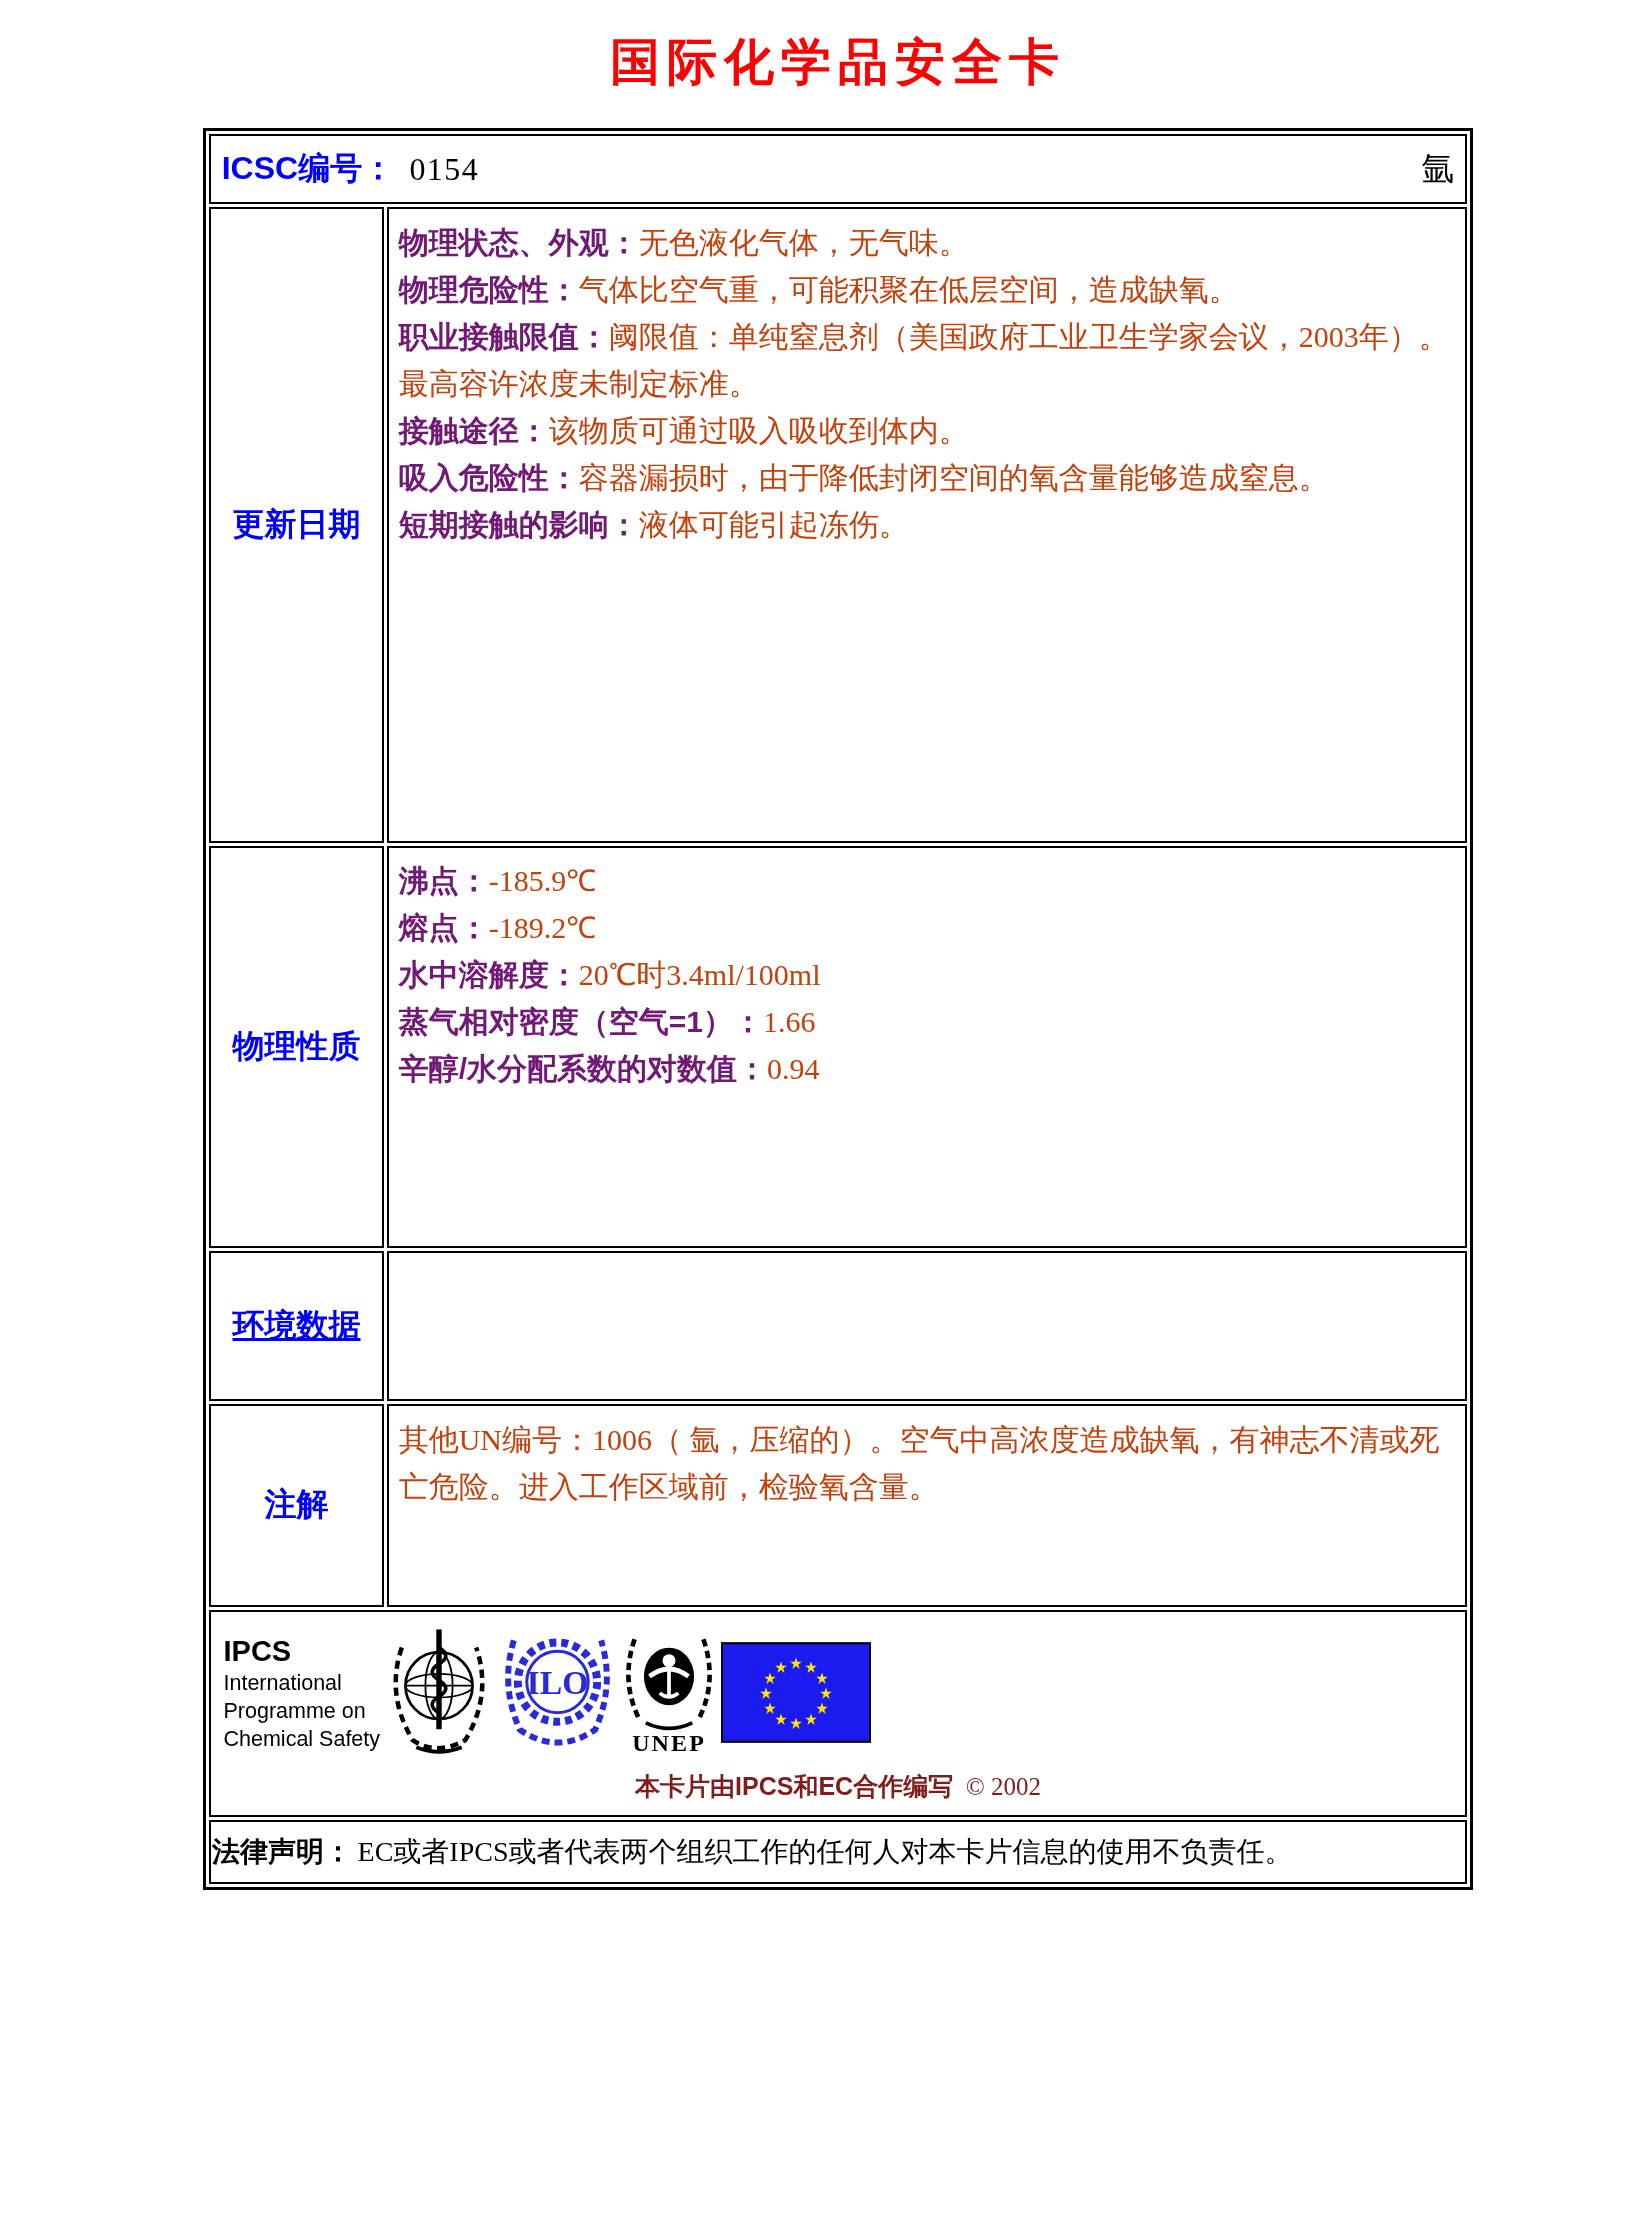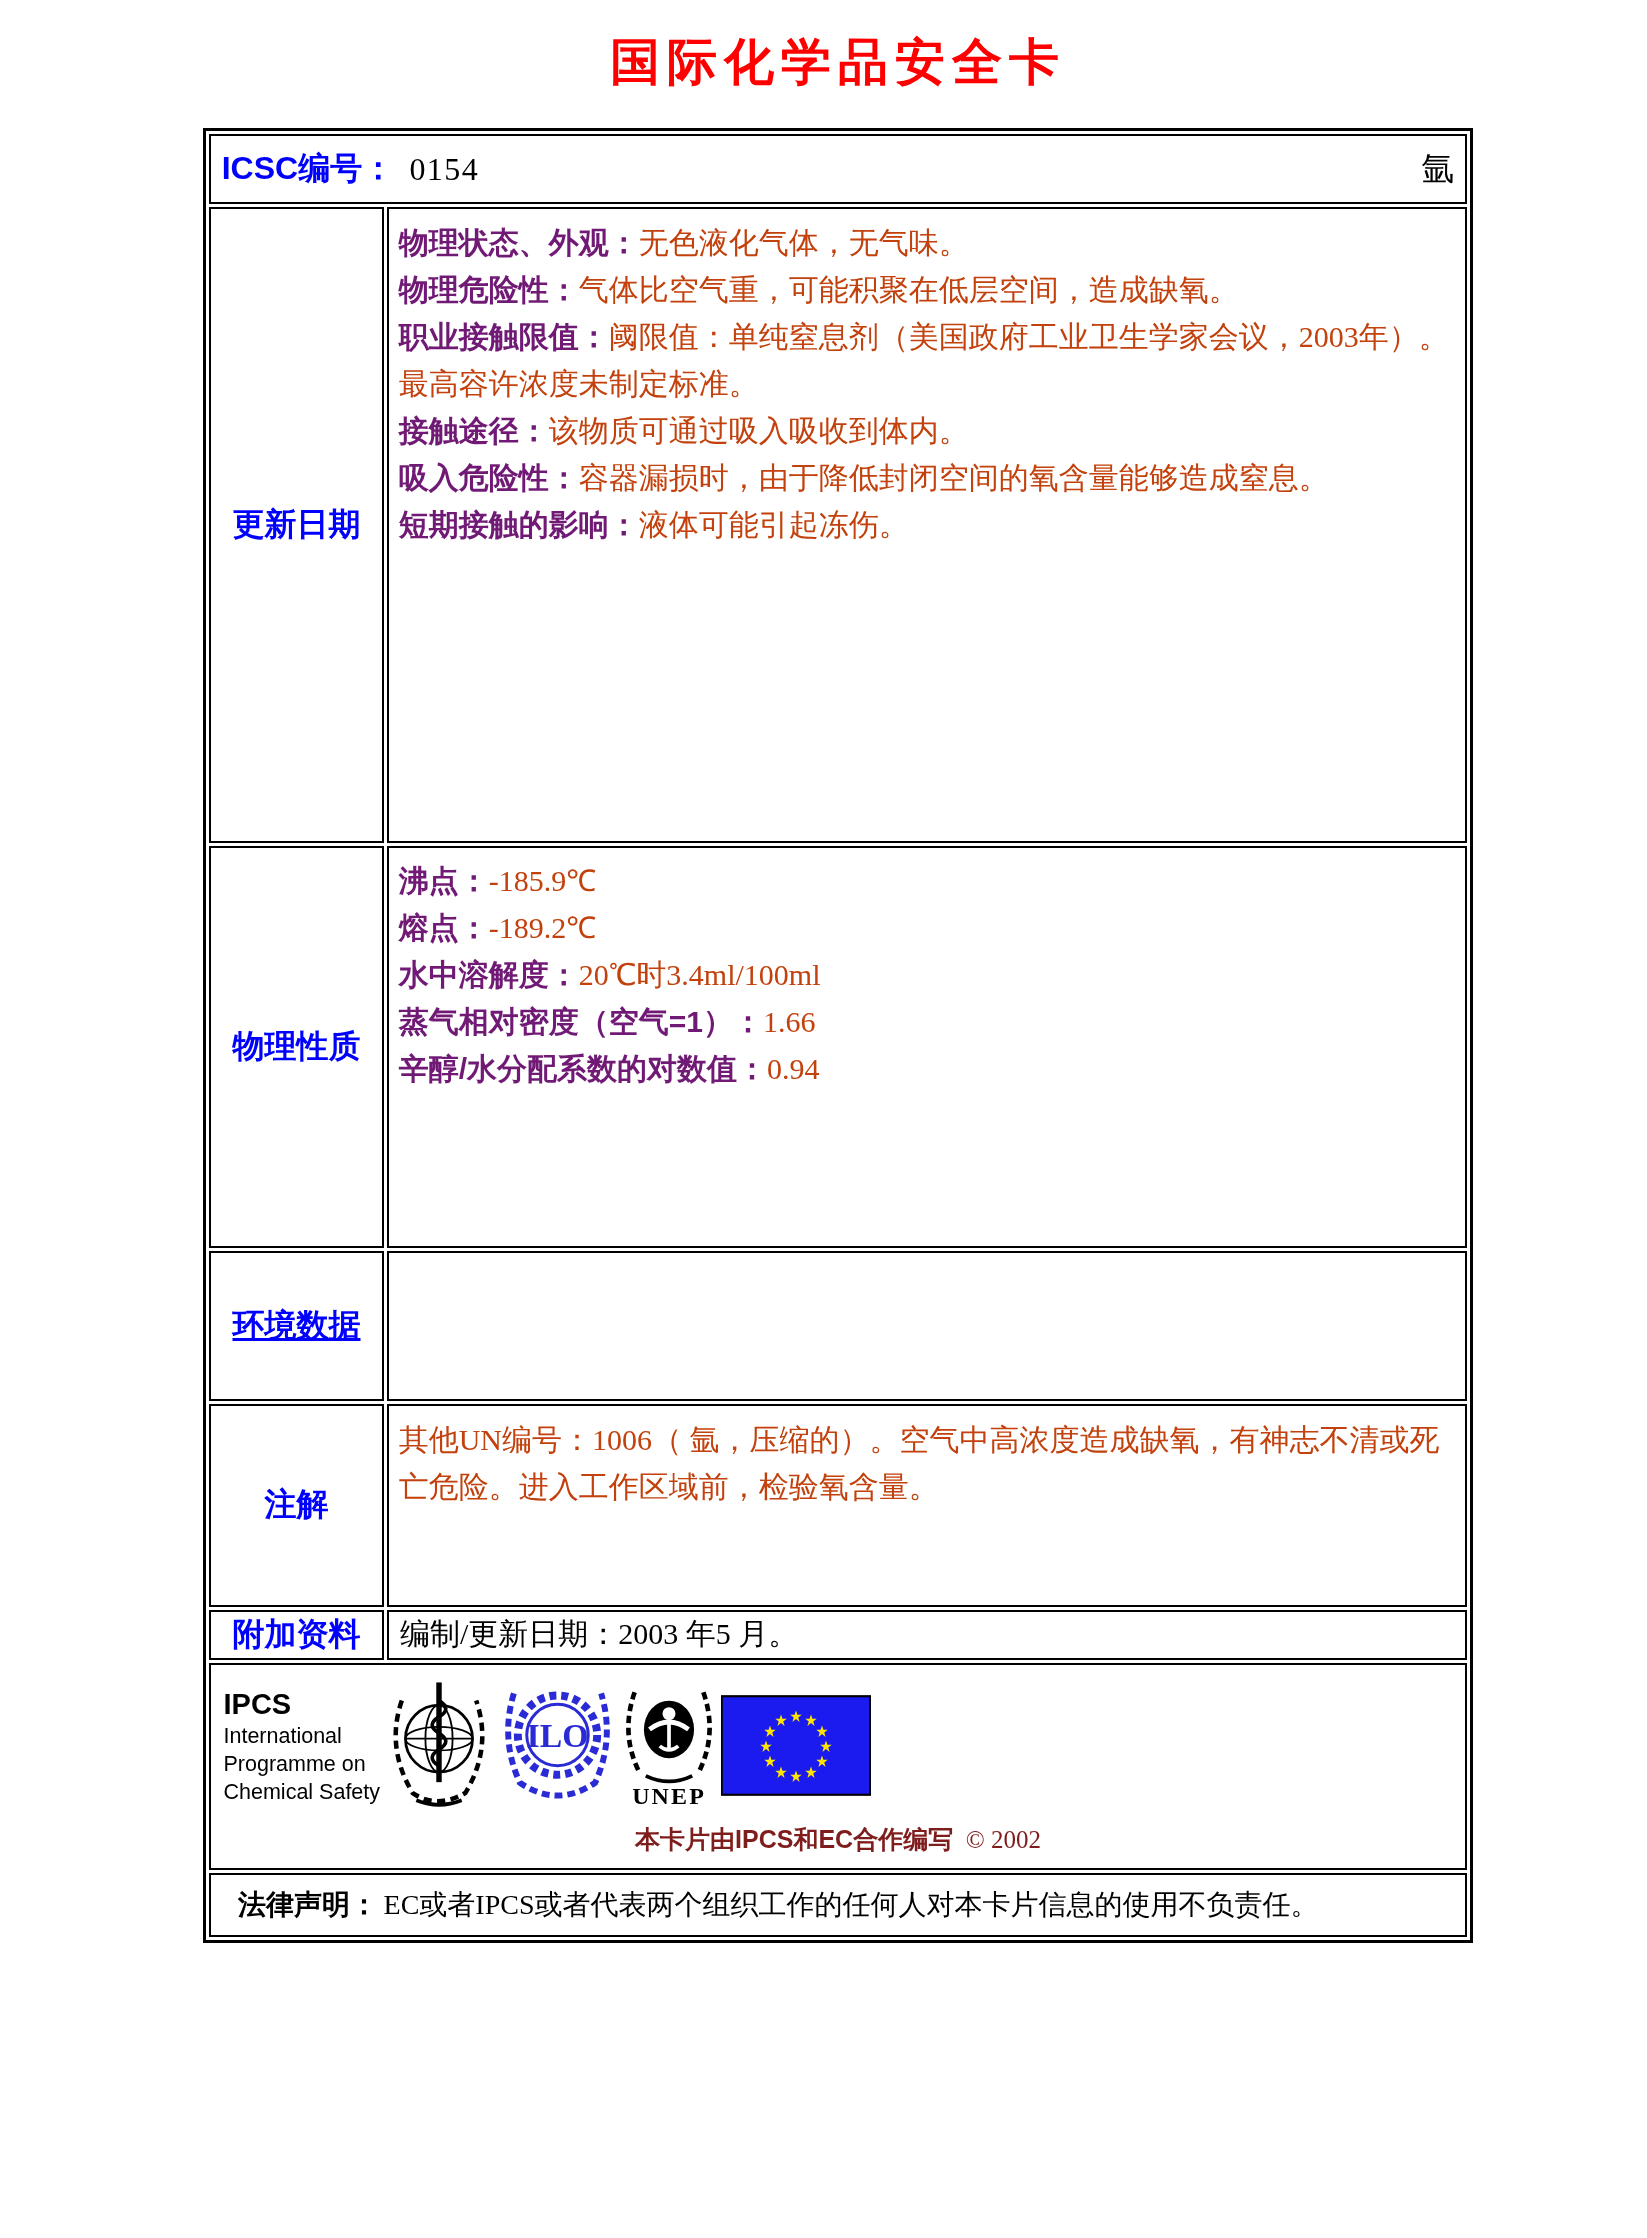--- a/index.html
+++ b/index.html
@@ -48,21 +48,21 @@
   .logos-td { height:203px; vertical-align:top; padding:0; }
   .logos-row { display:flex; align-items:center; padding:9.7px 115px 0 12.5px; height:144px; }
   .ipcs-block { font-family:"Liberation Sans", sans-serif; color:#000; }
   .ipcs-title { font-size:29px; font-weight:bold; line-height:35px; }
   .ipcs-line  { font-size:21.5px; line-height:28px; }
   .unep-block { display:flex; flex-direction:column; align-items:center; }
   .unep-text  { font-family:"Liberation Serif", serif; font-weight:bold; font-size:24px; letter-spacing:2.1px; margin-top:-4.2px; }
   .credit-line { text-align:center; font-size:25px; color:#7f1d1d; font-weight:bold; font-family:"Liberation Sans", sans-serif; margin-top:4.2px; }
   .credit-line .copy { font-weight:normal; margin-left:12.5px; font-family:"Liberation Serif", serif; }
   
-  .legal-td { height:60px; vertical-align:middle; padding:0 27px; font-size:28px; }
+  .legal-td { height:60px; vertical-align:middle; padding:0 1px; font-size:28px; }
   .legal-lbl { font-weight:bold; font-family:"Liberation Sans", sans-serif; margin-right:5.6px; }
   svg .stroke { fill:none; stroke:#000; }
 </style>
 </head>
 <body>
 
 <div class="page-title">国际化学品安全卡</div>
 
 <table class="card">
   <colgroup>
@@ -110,26 +110,20 @@
     <td class="content-td h-env"></td>
   </tr>
 
   <tr>
     <td class="label-td h-notes">注解</td>
     <td class="content-td h-notes">
       <span class="txt">其他UN编号：1006（ 氩，压缩的）。空气中高浓度造成缺氧，有神志不清或死亡危险。进入工作区域前，检验氧含量。</span>
     </td>
   </tr>
 
-  <tr>
-    <td class="label-td h-add">附加资料</td>
-    <td class="add-td h-add">
-      <span class="txt">编制/更新日期：2003 年5 月。</span>
-    </td>
-  </tr>
 
   <tr>
     <td colspan="2" class="logos-td">
       <div class="logos-row">
         <div class="ipcs-block">
           <div class="ipcs-title">IPCS</div>
           <div class="ipcs-line">International</div>
           <div class="ipcs-line">Programme on</div>
           <div class="ipcs-line">Chemical Safety</div>
         </div>

